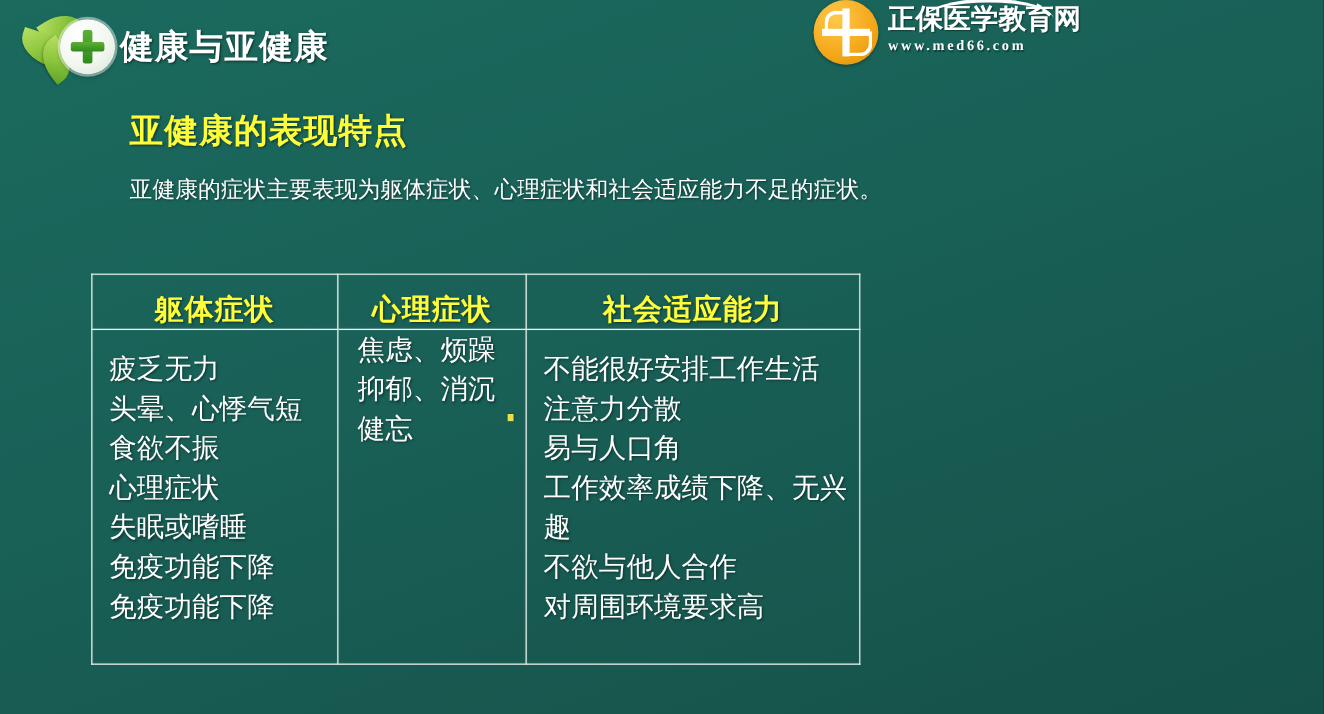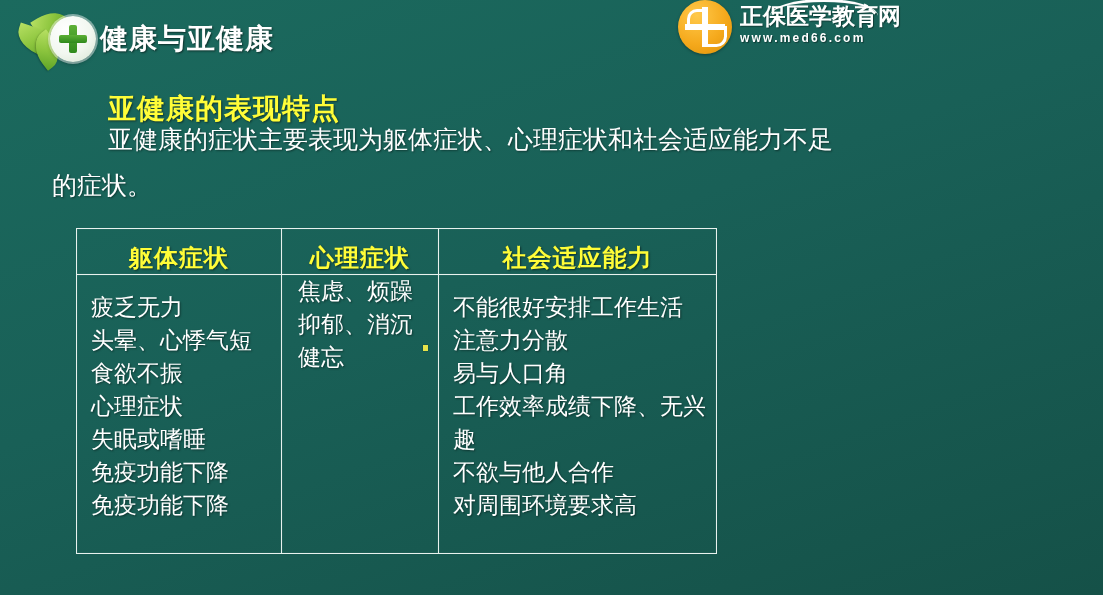--- a/index.html
+++ b/index.html
@@ -18,20 +18,21 @@
     font-family: "Liberation Sans", "DejaVu Sans", sans-serif;
     -webkit-font-smoothing: antialiased;
   }
 
   
   #header {
     position: absolute;
     left: 0; top: 0;
     width: 909px;
     height: 72px;
+    font-family: Liberation Serif, serif;
   }
   .leaf-badge {
     position: absolute;
     left: 14px;
     top: 6px;
     width: 86px;
     height: 62px;
   }
   .leaf {
     position: absolute;
@@ -178,23 +179,23 @@
     font-size: 28px;
     font-weight: bold;
     color: #fffd38;
     letter-spacing: 1px;
     text-shadow: 1px 1px 2px rgba(0,0,0,.5);
     white-space: nowrap;
   }
   #paragraph {
     position: absolute;
     left: 52px;
-    top: 116px;
+    top: 136px;
     width: 800px;
-    font-size: 25px;
+    font-size: 19px;
     line-height: 46px;
     color: #ffffff;
     text-indent: 56px;
     text-shadow: 1px 1px 2px rgba(0,0,0,.45);
   }
 
   
   #symptom-table {
     position: absolute;
     left: 76px;

